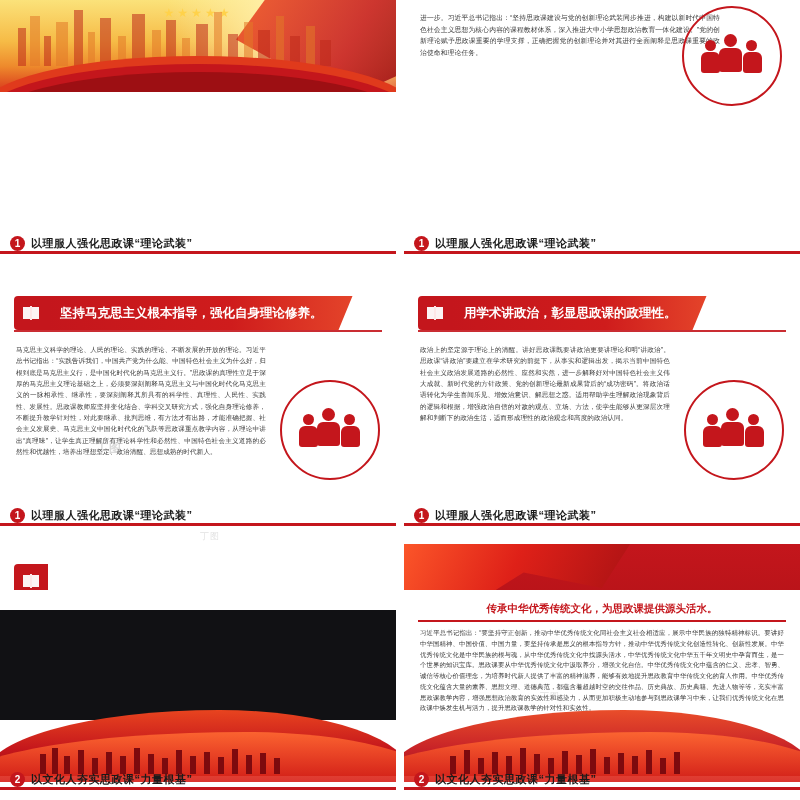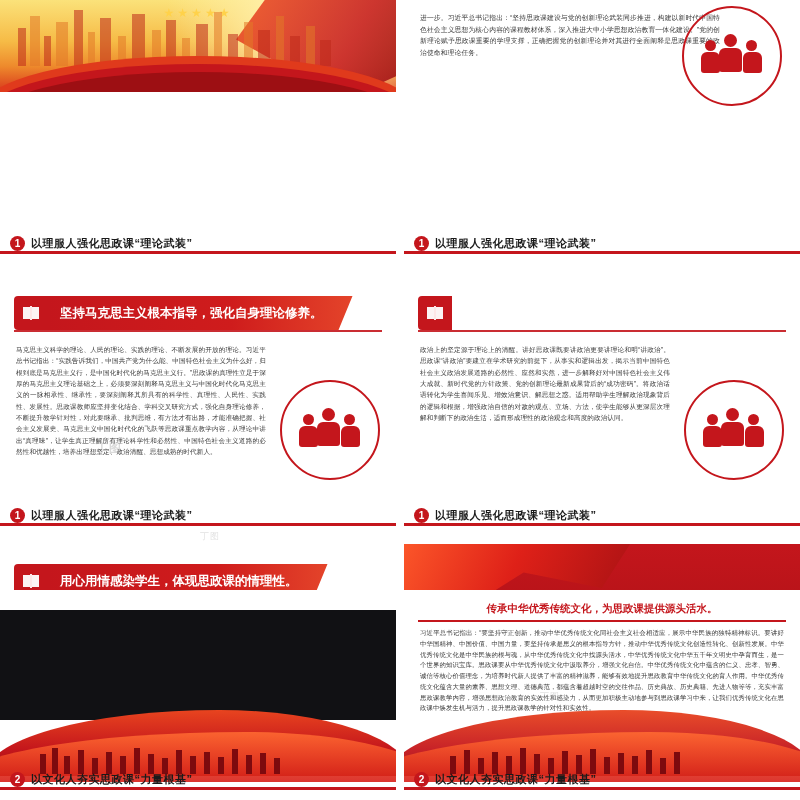--- a/index.html
+++ b/index.html
@@ -191,20 +191,21 @@
 
   <div class="slide s4">
     <div class="secthead">
       <div class="bookbox">
         <svg width="18" height="16" viewBox="0 0 18 16" aria-hidden="true">
           <rect x="1" y="2" width="7" height="12" fill="#fff" opacity=".95"></rect>
           <rect x="10" y="2" width="7" height="12" fill="#fff" opacity=".95"></rect>
           <rect x="8" y="1" width="2" height="14" fill="#fde6e6"></rect>
         </svg>
       </div>
+      <div class="pillwrap">用学术讲政治，彰显思政课的政理性。</div>
     </div>
     <div class="pillline"></div>
     <div class="para" style="left:16px;top:72px;width:250px;">政治上的坚定源于理论上的清醒。讲好思政课既要讲政治更要讲理论和明“讲政治”。思政课“讲政治”要建立在学术研究的前提下，从事实和逻辑出发，揭示当前中国特色社会主义政治发展道路的必然性、应然和实然，进一步解释好对中国特色社会主义伟大成就、新时代党的方针政策、党的创新理论最新成果背后的“成功密码”。将政治话语转化为学生喜闻乐见、增效治意识、解思想之惑。适用帮助学生理解政治现象背后的逻辑和根据，增强政治自信的对敌的观点、立场、方法，使学生能够从更深层次理解和判断下的政治生活，适而形成理性的政治观念和高度的政治认同。</div>
     <div class="peoplecircle" style="right:16px;top:108px;">
       <div class="grp">
         <div class="pfig phead" style="left:23px;top:0;width:13px;height:13px;"></div>
         <div class="pfig pbody" style="left:18px;top:14px;width:23px;height:24px;"></div>
         <div class="pfig phead" style="left:4px;top:6px;width:11px;height:11px;"></div>
         <div class="pfig pbody" style="left:0px;top:18px;width:19px;height:21px;"></div>
         <div class="pfig phead" style="left:45px;top:6px;width:11px;height:11px;"></div>
@@ -222,21 +223,20 @@
 
   <div class="slide r3" style="left:0;top:544px;">
     <div class="secthead" style="top:20px;">
       <div class="bookbox">
         <svg width="18" height="16" viewBox="0 0 18 16" aria-hidden="true">
           <rect x="1" y="2" width="7" height="12" fill="#fff" opacity=".95"></rect>
           <rect x="10" y="2" width="7" height="12" fill="#fff" opacity=".95"></rect>
           <rect x="8" y="1" width="2" height="14" fill="#fde6e6"></rect>
         </svg>
       </div>
-      <div class="pillwrap">用心用情感染学生，体现思政课的情理性。</div>
     </div>
     <div class="pillline" style="top:54px;"></div>
     <div class="para" style="left:16px;top:66px;width:250px;">习近平总书记指出：“教师在课堂上展现的情怀最能打动人，要做到既有意义又有意思、既有知识性又有启发性，要么是传递情怀，展现仁爱情怀。首先，通过家国情怀的触动，引导学生能够将个人与国家的紧密联系，处理好实现中国梦的进程中“大我”和“小我”的关系，激励学生为社会主义现代化建设贡献青春力量。其次，要重视传递情怀的上人，思政课教师要在“传道”“授业”“解惑”的同时共感中增“经师”和“人师”的统一，倾注自身乐趣教育、激心育人的信心，提升学生思想性和政治修养。最后，思政课教师小学中要注重挖掘和传递情感，讲好中国故事，把中国共产党的历史的奋斗故事的大好沉山，爱自己的自我的阵地、爱祖国的山河文化、爱人民的奋斗，塑造学生的情怀和精神。努力成为新时代“乐教爱生、甘于奉献”的仁爱之师，让思政课成为学生心灵的灯塔，让思政课变加有“温度”。</div>
     <div class="peoplecircle" style="right:16px;top:100px;">
       <div class="grp">
         <div class="pfig phead" style="left:23px;top:0;width:13px;height:13px;"></div>
         <div class="pfig pbody" style="left:18px;top:14px;width:23px;height:24px;"></div>
         <div class="pfig phead" style="left:4px;top:6px;width:11px;height:11px;"></div>
         <div class="pfig pbody" style="left:0px;top:18px;width:19px;height:21px;"></div>
         <div class="pfig phead" style="left:45px;top:6px;width:11px;height:11px;"></div>

